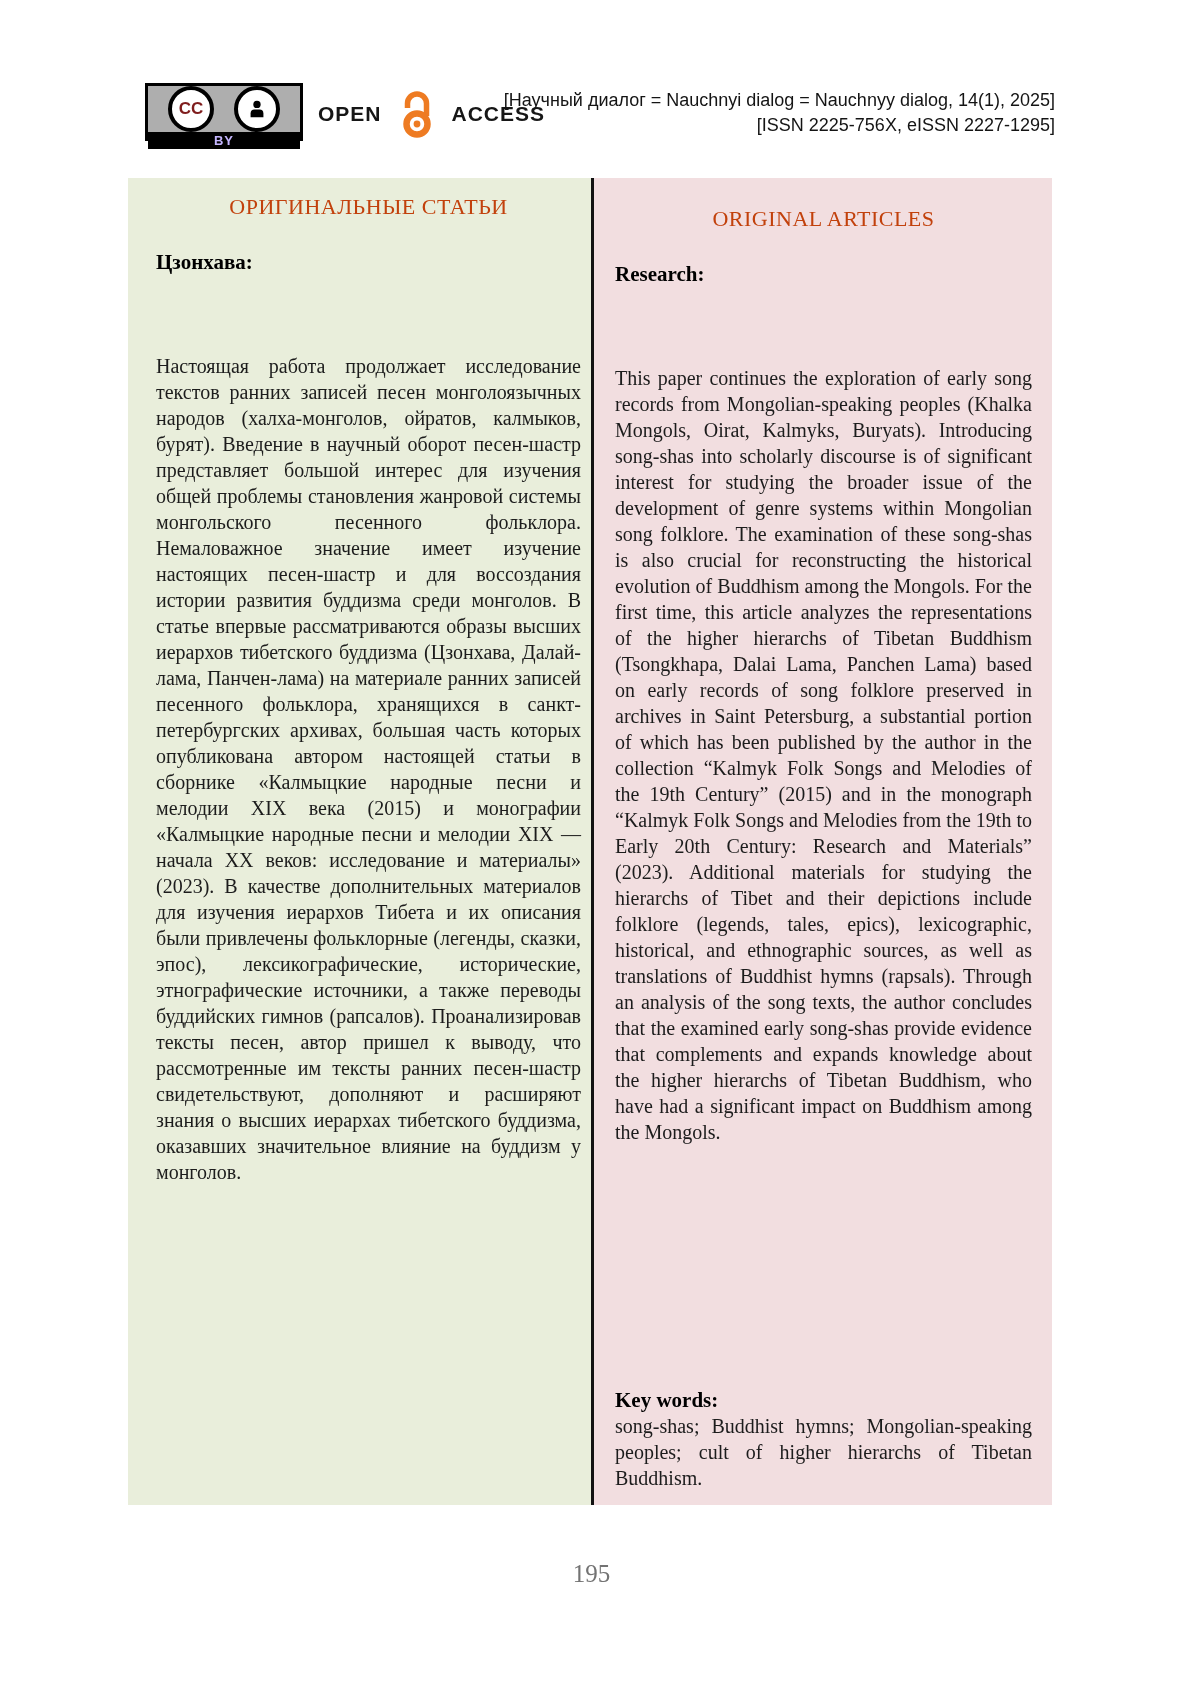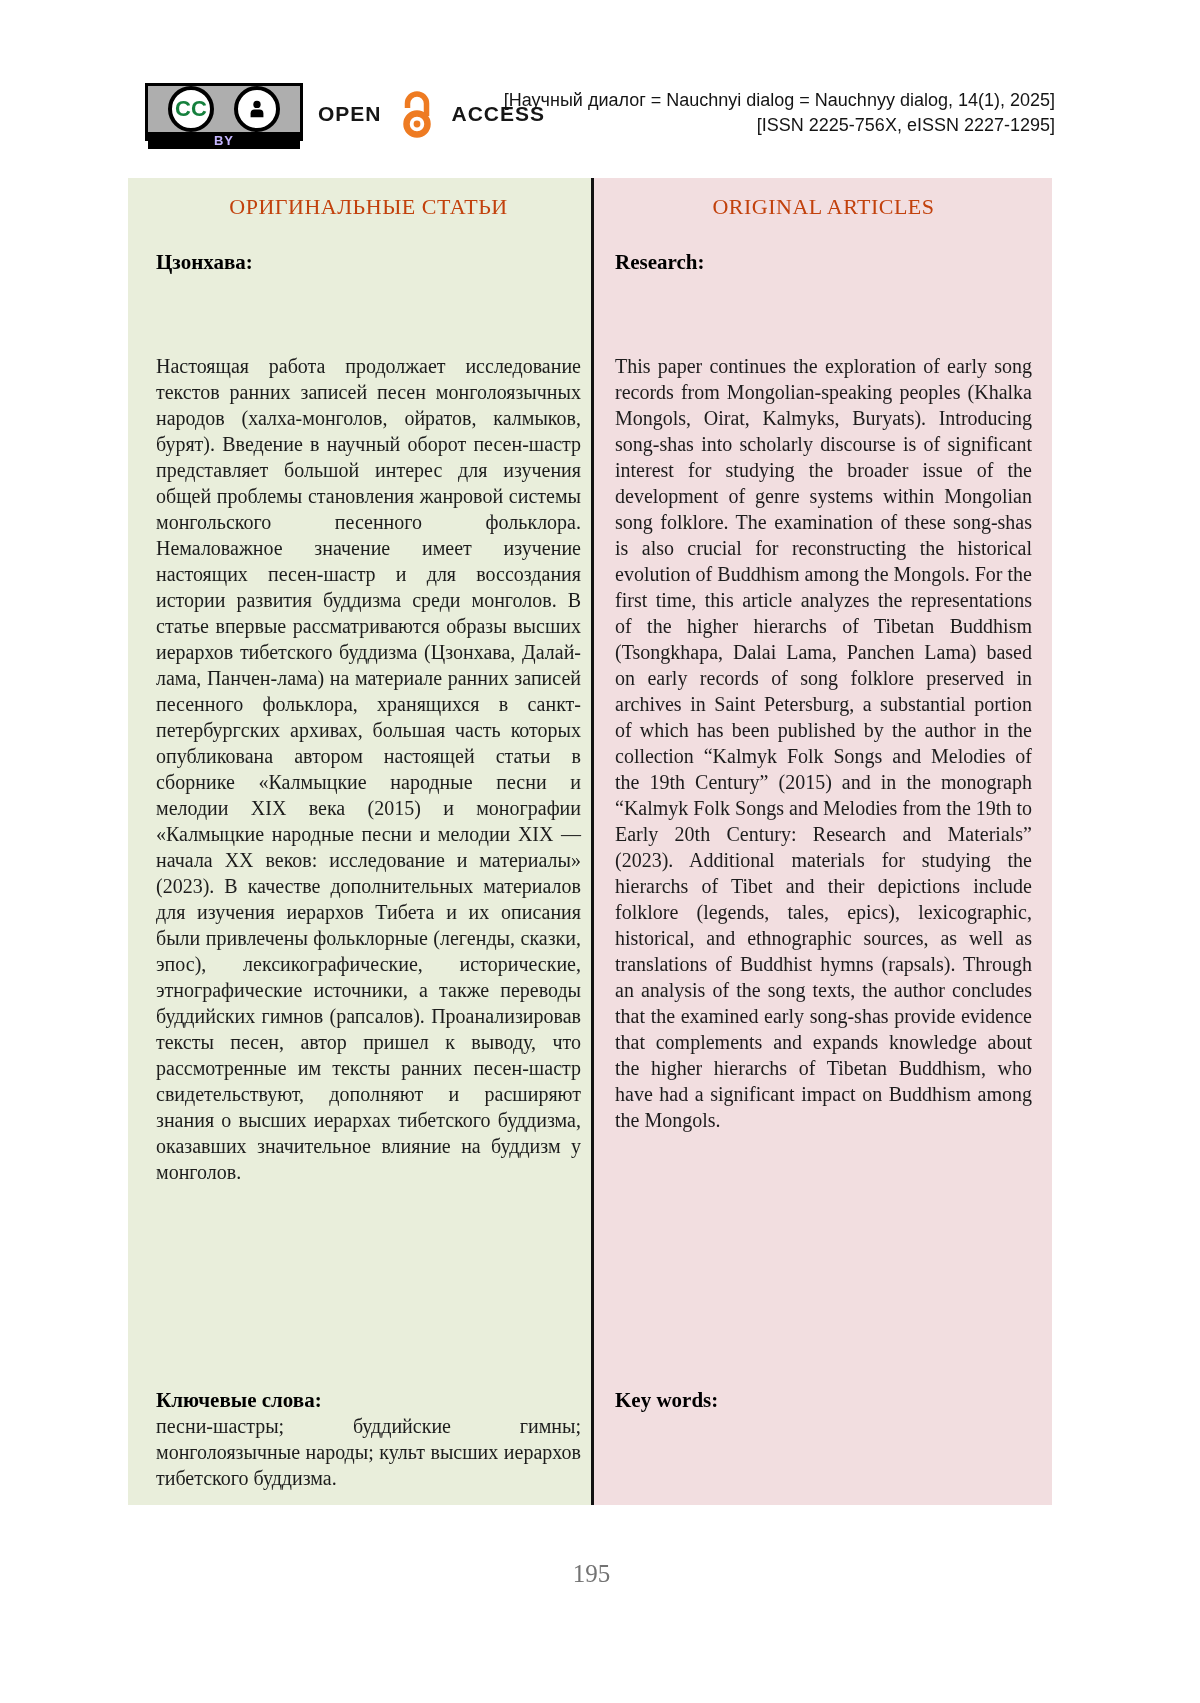--- a/index.html
+++ b/index.html
@@ -9,42 +9,42 @@
   }
   
   .cc-badge{
     position:absolute;left:145px;top:83px;width:152px;height:52px;
     background:#aeaeae;border:3px solid #000;display:flex;flex-direction:column;
   }
   .cc-top{flex:1;display:flex;align-items:center;justify-content:space-around;padding:0 10px;}
   .cc-circle{
     width:38px;height:38px;border-radius:50%;background:#fff;border:4px solid #000;
     display:flex;align-items:center;justify-content:center;
-    font-family:"Liberation Sans",sans-serif;font-weight:bold;font-size:22px;color:#15803d;
+    font-family:"Liberation Sans",sans-serif;font-weight:bold;font-size:17px;color:#7f1d1d;
   }
   .cc-bottom{
     height:17px;background:#000;color:#c4b5fd;text-align:center;
     font-family:"Liberation Sans",sans-serif;font-weight:bold;font-size:13px;line-height:17px;
     letter-spacing:1px;
   }
   .oa-logo{
     position:absolute;left:318px;top:86px;height:56px;
     display:flex;align-items:center;gap:17px;
     font-family:"Liberation Sans",sans-serif;font-weight:bold;font-size:21px;color:#161616;
     letter-spacing:1px;
   }
   .journal-ref{
     position:absolute;right:145px;top:88px;text-align:right;
     font-family:"Liberation Sans",sans-serif;font-size:18px;line-height:25px;color:#141414;
   }
   
   .columns{position:absolute;left:128px;top:178px;width:927px;height:1327px;display:flex;}
   .col{position:relative;box-sizing:border-box;}
   .col-ru{width:466px;background:#e9eedb;border-right:3px solid #121212;padding:0 10px 0 28px;}
-  .col-en{width:458px;background:#f2dee0;padding:0 20px 0 21px;}
+  .col-en{width:458px;background:#f2dee0;padding:12px 20px 0 21px;}
   .section-title{
     margin:16px 0 0 0;text-align:center;font-weight:normal;
     font-size:22px;letter-spacing:0.5px;color:#c2410c;
   }
   .abs-label{margin:30px 0 0 0;font-size:21px;font-weight:bold;color:#000;}
   .body-text{
     margin:78px 0 15px 0;font-size:20px;line-height:26px;text-align:justify;
     hyphens:auto;-webkit-hyphens:auto;
   }
   .kw{position:absolute;top:1210px;left:28px;right:10px;}
@@ -99,32 +99,29 @@
     </div>
 
   </header>
 
   <main class="columns">
 
     <section class="col col-ru" lang="ru">
       <h2 class="section-title">ОРИГИНАЛЬНЫЕ СТАТЬИ</h2>
       <h3 class="abs-label">Цзонхава:</h3>
       <p class="body-text">Настоящая работа продолжает исследование текстов ранних записей песен монголоязычных народов (халха-монголов, ойратов, калмыков, бурят). Введение в научный оборот песен-шастр представляет большой интерес для изучения общей проблемы становления жанровой системы монгольского песенного фольклора. Немаловажное значение имеет изучение настоящих песен-шастр и для воссоздания истории развития буддизма среди монголов. В статье впервые рассматриваются образы высших иерархов тибетского буддизма (Цзонхава, Далай-лама, Панчен-лама) на материале ранних записей песенного фольклора, хранящихся в санкт-петербургских архивах, большая часть которых опубликована автором настоящей статьи в сборнике «Калмыцкие народные песни и мелодии XIX века (2015) и монографии «Калмыцкие народные песни и мелодии XIX — начала XX веков: исследование и материалы» (2023). В качестве дополнительных материалов для изучения иерархов Тибета и их описания были привлечены фольклорные (легенды, сказки, эпос), лексикографические, исторические, этнографические источники, а также переводы буддийских гимнов (рапсалов). Проанализировав тексты песен, автор пришел к выводу, что рассмотренные им тексты ранних песен-шастр свидетельствуют, дополняют и расширяют знания о высших иерархах тибетского буддизма, оказавших значительное влияние на буддизм у монголов.</p>
-      <div class="kw">
-        <h3 class="kw-label">Ключевые слова:</h3>
-        <p class="kw-text">песни-шастры; буддийские гимны; монголоязычные народы; культ высших иерархов тибетского буддизма.</p>
-      </div>
     </section>
 
     <section class="col col-en" lang="en">
       <h2 class="section-title">ORIGINAL ARTICLES</h2>
       <h3 class="abs-label">Research:</h3>
       <p class="body-text">This paper continues the exploration of early song records from Mongolian-speaking peoples (Khalka Mongols, Oirat, Kalmyks, Buryats). Introducing song-shas into scholarly discourse is of significant interest for studying the broader issue of the development of genre systems within Mongolian song folklore. The examination of these song-shas is also crucial for reconstructing the historical evolution of Buddhism among the Mongols. For the first time, this article analyzes the representations of the higher hierarchs of Tibetan Buddhism (Tsongkhapa, Dalai Lama, Panchen Lama) based on early records of song folklore preserved in archives in Saint Petersburg, a substantial portion of which has been published by the author in the collection “Kalmyk Folk Songs and Melodies of the 19th Century” (2015) and in the monograph “Kalmyk Folk Songs and Melodies from the 19th to Early 20th Century: Research and Materials” (2023). Additional materials for studying the hierarchs of Tibet and their depictions include folklore (legends, tales, epics), lexicographic, historical, and ethnographic sources, as well as translations of Buddhist hymns (rapsals). Through an analysis of the song texts, the author concludes that the examined early song-shas provide evidence that complements and expands knowledge about the higher hierarchs of Tibetan Buddhism, who have had a significant impact on Buddhism among the Mongols.</p>
       <div class="kw">
         <h3 class="kw-label">Key words:</h3>
+        <p class="kw-text">song-shas; Buddhist hymns; Mongolian-speaking peoples; cult of higher hierarchs of Tibetan Buddhism.</p>
       </div>
     </section>
 
   </main>
 
   <footer>
     <div class="page-number">195</div>
   </footer>
 
 </div>

